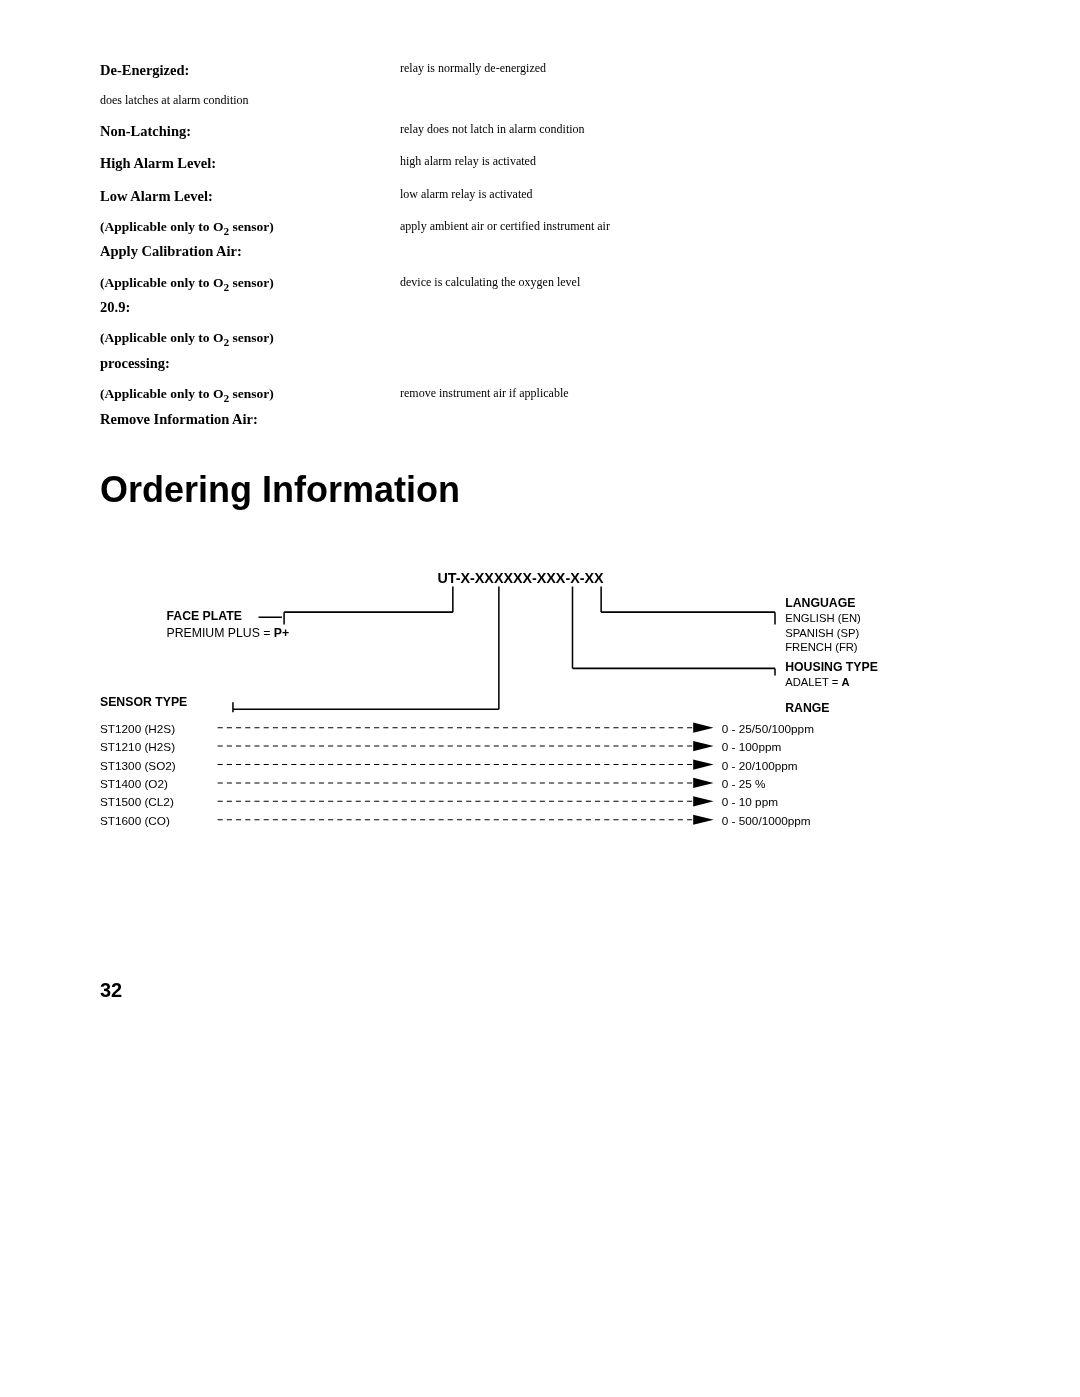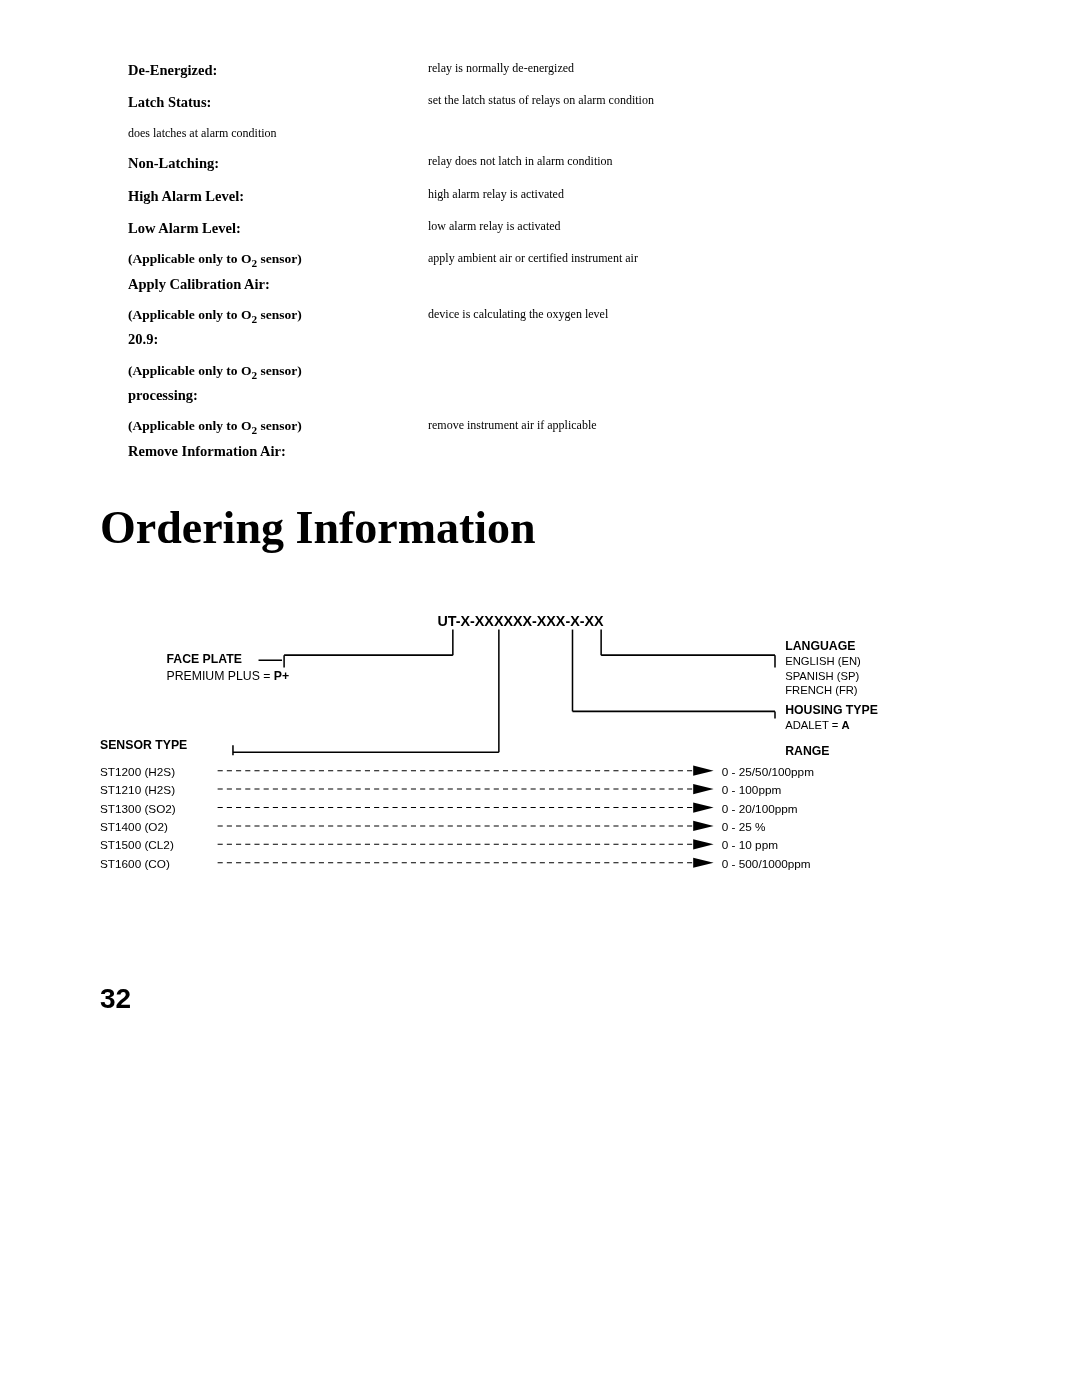--- a/index.html
+++ b/index.html
@@ -14,56 +14,55 @@
     }
 
     .term-list {
       margin-bottom: 30px;
     }
 
     .term-row {
       display: flex;
       margin-bottom: 12px;
       align-items: flex-start;
-      margin-left: 28px;
     }
 
     .term-label {
       min-width: 300px;
       max-width: 300px;
       font-weight: bold;
       font-size: 14.5px;
       line-height: 1.4;
       padding-right: 20px;
     }
 
     .term-desc {
       flex: 1;
       font-size: 12px;
       line-height: 1.4;
     }
 
     .section-heading {
-      font-family: Liberation Serif, serif;
-      font-size: 46px;
+      font-family: Liberation Sans, sans-serif;
+      font-size: 36px;
       font-weight: bold;
       margin: 40px 0 50px 0;
       border-bottom: none;
     }
 
     .ordering-diagram {
       position: relative;
       width: 100%;
       margin-top: 20px;
     }
 
     .page-number {
-      font-size: 28px;
+      font-size: 20px;
       font-weight: bold;
-      margin-top: 48px;
+      margin-top: 87px;
       font-family: Arial, Helvetica, sans-serif;
     }
 
     
     .diagram-svg {
       width: 100%;
       overflow: visible;
     }
   </style>
 </head>
@@ -71,26 +70,20 @@
 
 <div class="term-list">
 
   <div class="term-row">
     <div class="term-label">
       <span>De-Energized:</span>
     </div>
     <div class="term-desc">relay is normally de-energized</div>
   </div>
 
-  <div class="term-row">
-    <div class="term-label">
-      <span>Latch Status:</span>
-    </div>
-    <div class="term-desc">set the latch status of relays on alarm condition</div>
-  </div>
 
   <div class="term-row">
     <div class="term-desc">does latches at alarm condition</div>
   </div>
 
   <div class="term-row">
     <div class="term-label">
       <span>Non-Latching:</span>
     </div>
     <div class="term-desc">relay does not latch in alarm condition</div>

